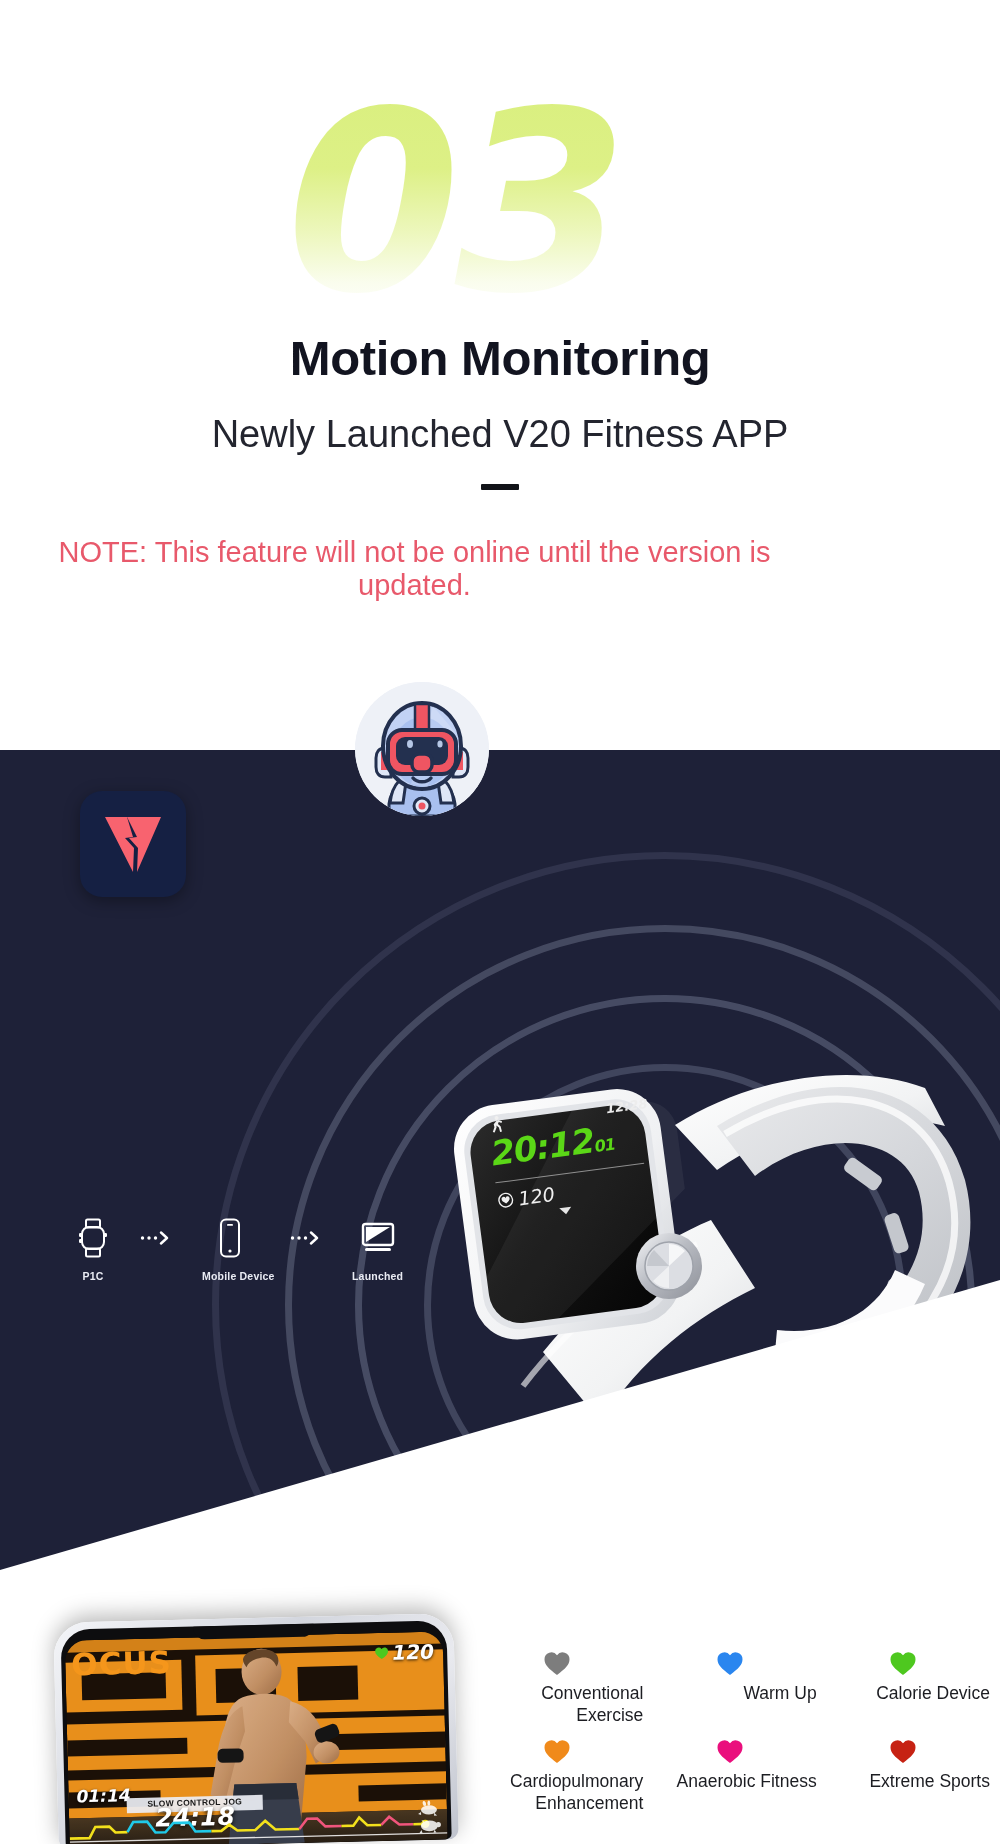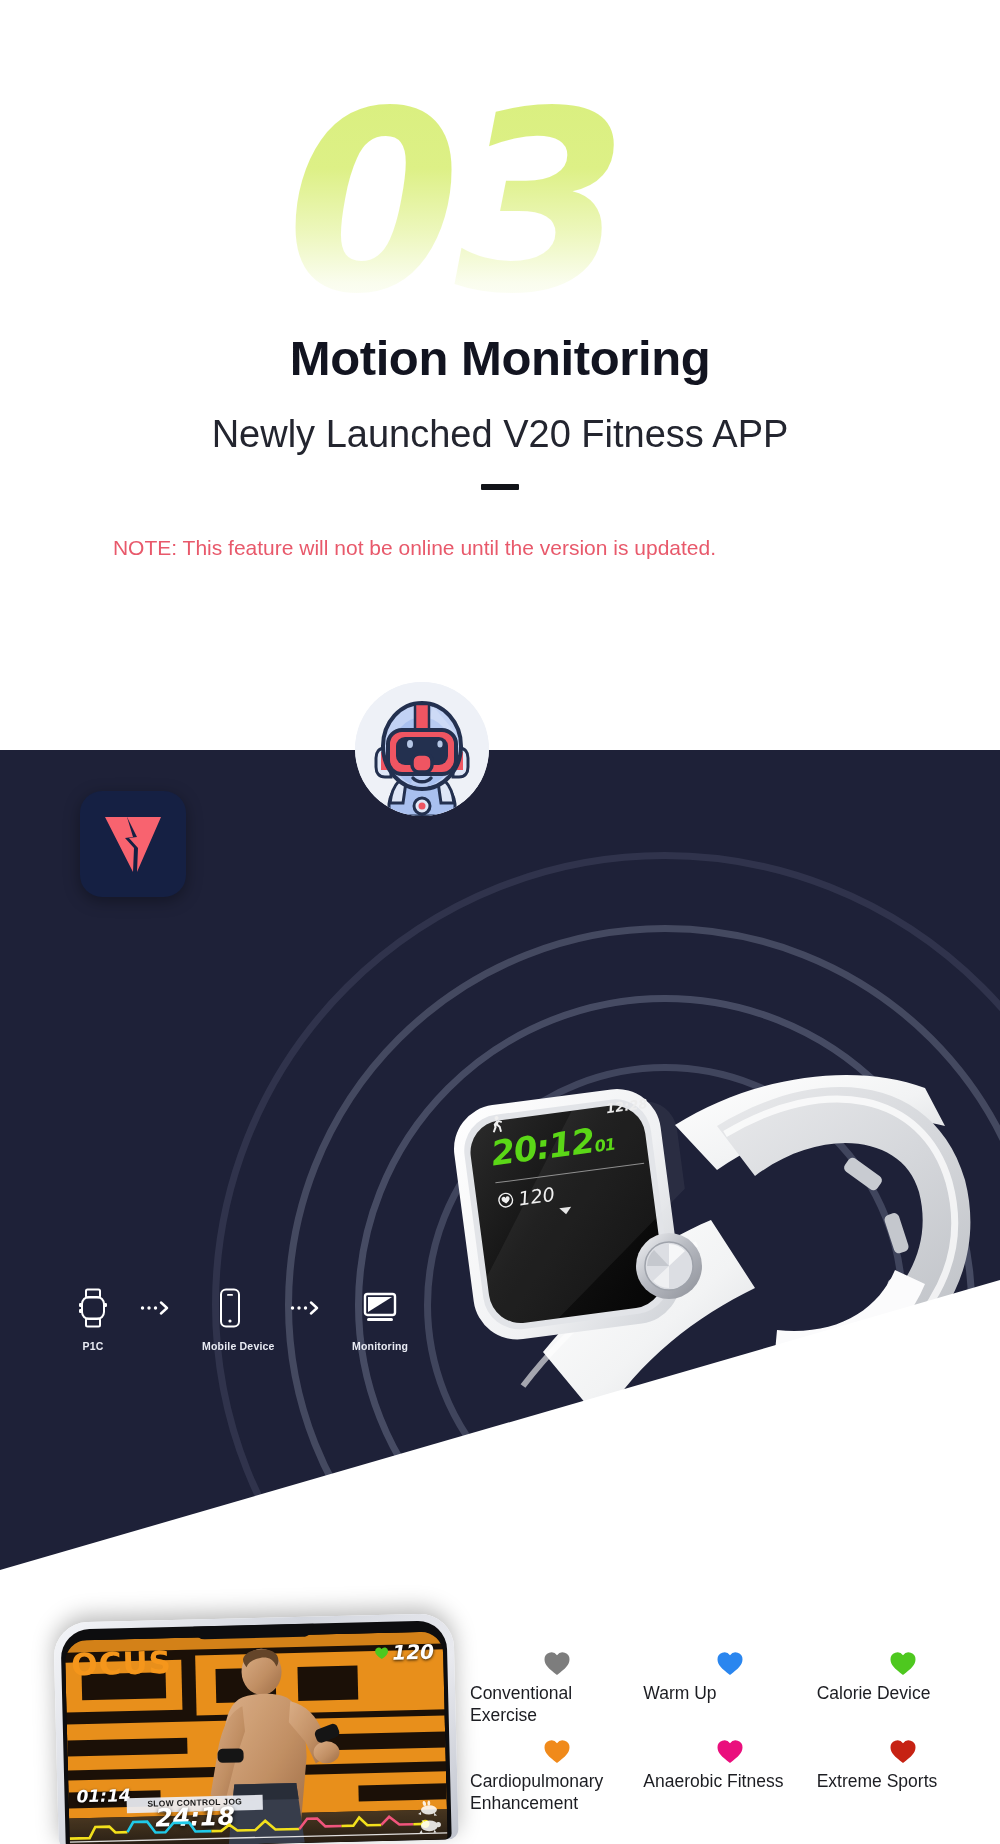--- a/index.html
+++ b/index.html
@@ -74,21 +74,21 @@
     transform: translateX(-50%);
     width: 38px; height: 6px;
     background: #111318;
     border-radius: 1px;
   }
   .hero-note {
     position: absolute;
     left: 0; top: 536px;
     width: 829px;
     text-align: center;
-    font-size: 21px;
+    font-size: 29px;
     color: #e8596b;
     font-weight: 400;
   }
 
   
   .avatar {
     position: absolute;
     left: 355px; top: 682px;
     width: 134px; height: 134px;
     border-radius: 50%;
@@ -126,21 +126,21 @@
     background: #152043;
     box-shadow: 0 4px 16px rgba(0,0,0,0.35);
     z-index: 30;
     display: flex; align-items: center; justify-content: center;
   }
   .app-icon svg { width: 74px; height: 74px; display: block; }
 
   
   .flow {
     position: absolute;
-    left: 78px; top: 1284px;
+    left: 78px; top: 1214px;
     width: 220px; height: 90px;
     z-index: 30;
     display: flex;
     align-items: flex-start;
     gap: 32px;
   }
   .flow-item { width: 56px; text-align: center; }
   .flow-item .glyph { height: 48px; display:flex; align-items:center; justify-content:center; }
   .flow-item .glyph svg { display:block; }
   .flow-item .cap {
@@ -309,21 +309,21 @@
   
   .legend {
     position: absolute;
     left: 470px; top: 1648px;
     width: 520px;
     z-index: 50;
     display: grid;
     grid-template-columns: repeat(3, 1fr);
     row-gap: 10px;
   }
-  .legend-cell { text-align: left; }
+  .legend-cell { text-align: right; }
   .legend-cell .heart { height: 30px; display:flex; align-items:center; justify-content:center; }
   .legend-cell .heart svg { display:block; }
   .legend-cell .lbl {
     margin-top: 5px;
     font-size: 17.5px;
     color: #1c1d22;
     line-height: 1.23;
     font-weight: 400;
   }
 </style>
@@ -435,21 +435,21 @@
     </div>
 
     <div class="flow-item">
       <div class="glyph">
         <svg width="34" height="34" viewBox="0 0 34 34" xmlns="http://www.w3.org/2000/svg">
           <rect x="2" y="3" width="30" height="21" rx="2.5" fill="none" stroke="#ffffff" stroke-width="2.4"></rect>
           <path d="M5 21V6h24z" fill="#ffffff"></path>
           <rect x="4" y="27" width="26" height="3" rx="1.5" fill="#ffffff"></rect>
         </svg>
       </div>
-      <div class="cap">Monitoring</div>
+      <div class="cap">Launched</div>
     </div>
   </div>
 
   <div class="watch">
     <svg viewBox="0 0 560 520" xmlns="http://www.w3.org/2000/svg">
       <defs>
         <linearGradient id="bandTop" x1="0" y1="0" x2="1" y2="1">
           <stop offset="0%" stop-color="#ffffff"></stop>
           <stop offset="55%" stop-color="#f2f3f4"></stop>
           <stop offset="100%" stop-color="#d8dade"></stop>

